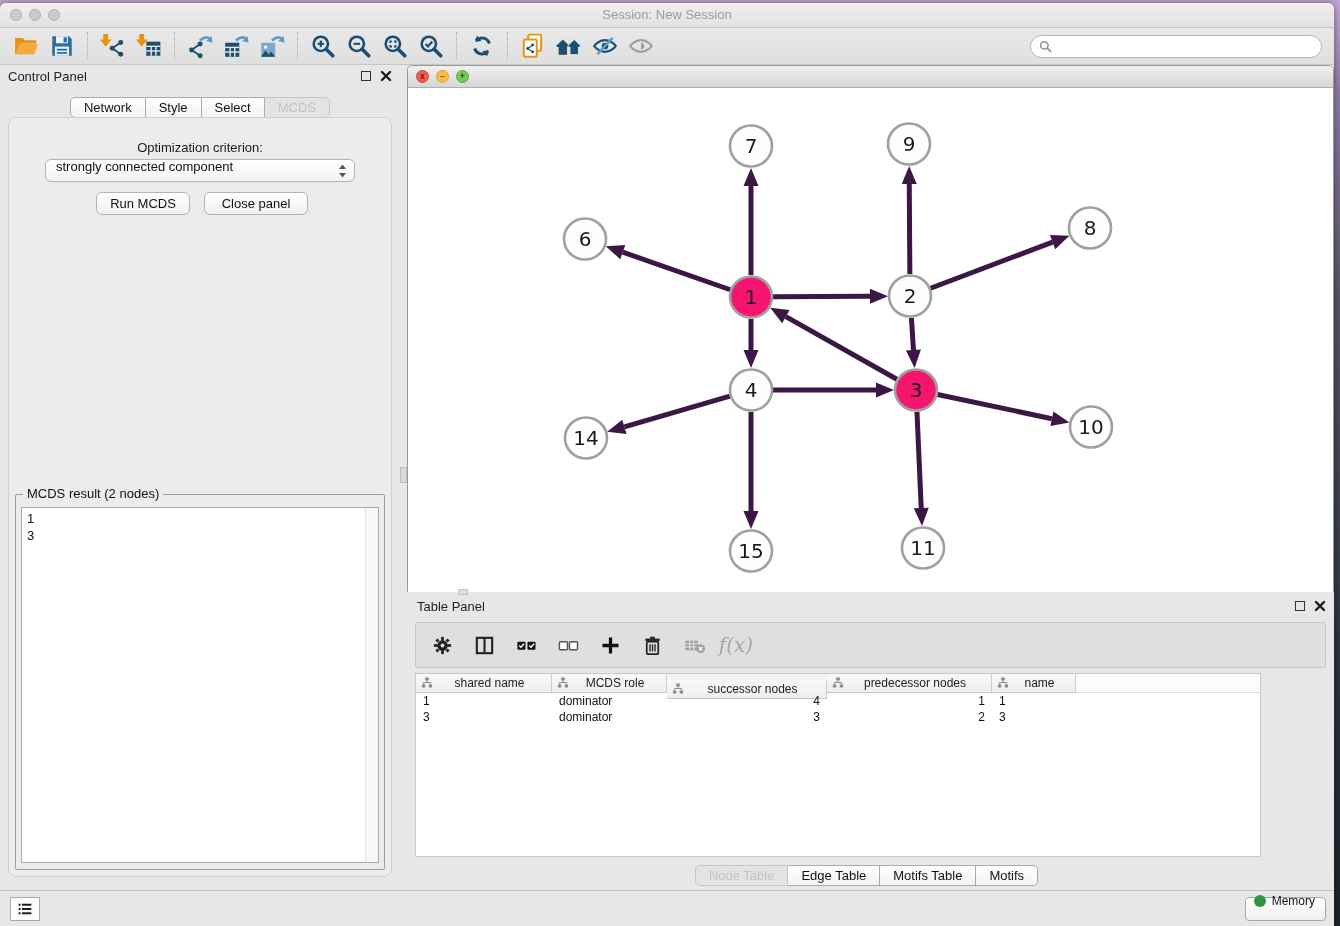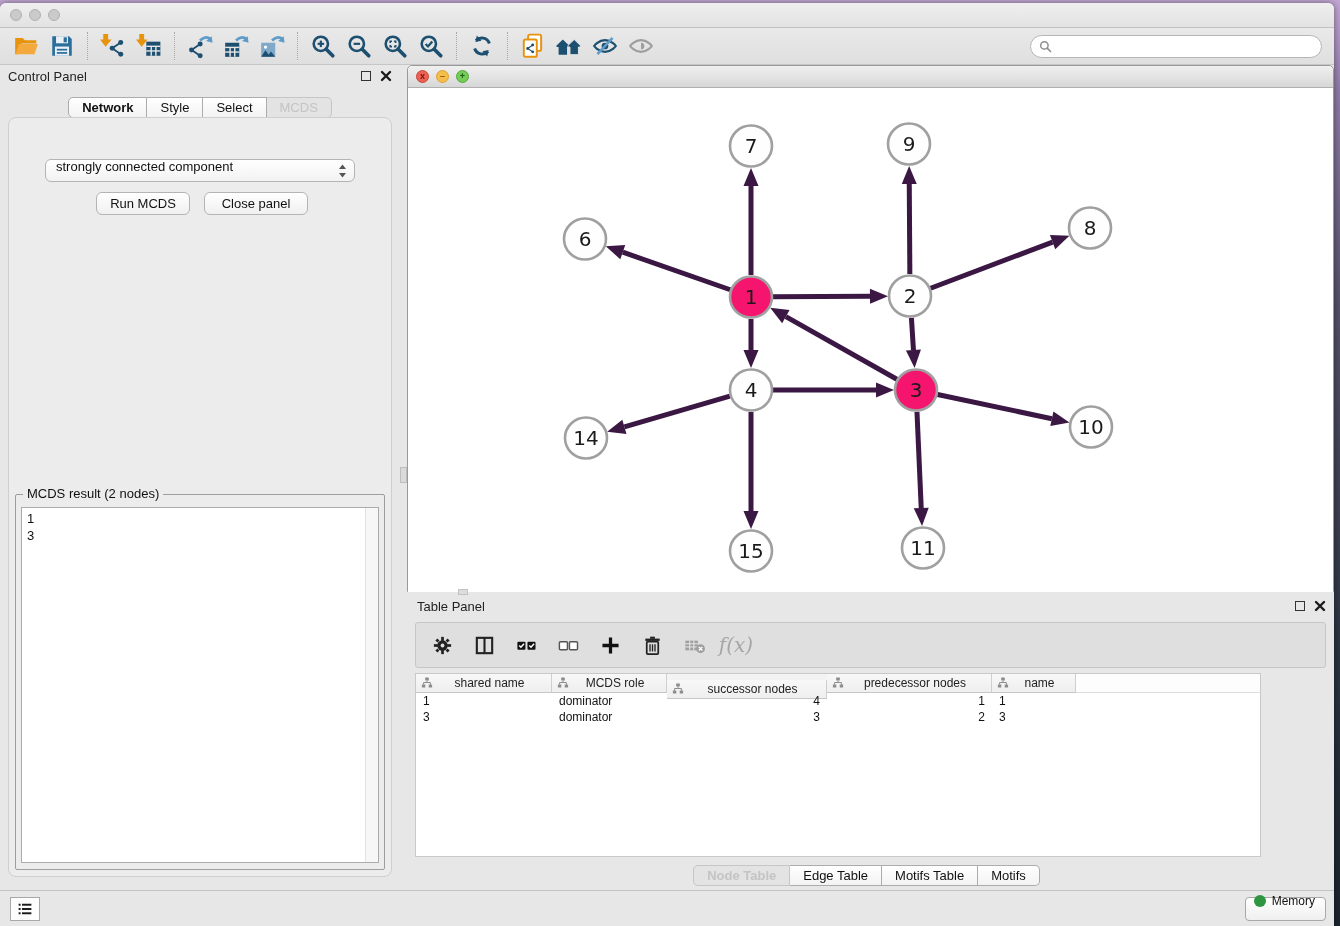--- a/index.html
+++ b/index.html
@@ -53,21 +53,21 @@
   .panel-icons { position:absolute; right:8px; top:5px; display:flex; gap:9px; align-items:center; }
   .icon-float { width:10px; height:10px; border:1.6px solid #333; background:transparent; cursor:pointer; }
   .icon-close { width:12px; height:12px; cursor:pointer; }
   .tabset { display:flex; }
   .ctrl-tabs { position:absolute; left:0; right:0; top:32px; display:flex; justify-content:center; }
   .tab {
     height:21px; line-height:19px; padding:0 13px; font-size:13px; color:#111;
     background:linear-gradient(#FFFFFF,#F3F3F3); border:1px solid #ACACAC; border-left:none;
     cursor:pointer; text-align:center;
   }
-  .tab:first-child { border-left:1px solid #ACACAC; border-radius:5px 0 0 5px;font-weight:bold; }
+  .tab:first-child { border-left:1px solid #ACACAC; border-radius:5px 0 0 5px; }
   .tab:last-child { border-radius:0 5px 5px 0; }
   .tab.active { background:#E3E3E3; color:#C4C4C4; border-color:#C6C6C6; }
   .ctrl-pane {
     position:absolute; left:8px; top:52px; width:384px; height:760px;
     background:#ECECEC; border:1px solid #CFCFCF; border-radius:8px;
   }
   .crit-label { position:absolute; left:0; right:0; top:22px; text-align:center; font-size:13px; color:#1C1C1C; }
   .crit-select {
     position:absolute; left:36px; top:41px; width:310px; height:23px;
     background:linear-gradient(#FFFFFF,#F2F2F2); border:1px solid #B4B4B4; border-radius:6px;
@@ -160,20 +160,21 @@
 <body>
 
 <div class="app-window">
 
   <div class="titlebar">
     <div class="tl-group">
       <div class="tl"></div>
       <div class="tl"></div>
       <div class="tl"></div>
     </div>
+    <div class="app-title">Session: New Session</div>
   </div>
 
   <div class="toolbar">
     <div class="tb-items" id="main-toolbar-items">
         <button class="tb-btn">
           <span style="display:flex">
             <svg viewBox="0 0 24 24">
               <path d="M2 4.5h7l2 2.2h10.5v3H8L5 19.5H2z" fill="#E8930E"></path>
               <path d="M5.5 10.2H23l-3.2 9.3H2.4z" fill="#F3A93C"></path>
             </svg>
@@ -372,20 +373,21 @@
           <path d="M2 2L10 10M10 2L2 10" stroke="#1A1A1A" stroke-width="2.4" stroke-linecap="round"></path>
         </svg>
       </div>
       <div class="ctrl-tabs tabset" id="ctrl-tabs">
           <div class="tab">Network</div>
           <div class="tab">Style</div>
           <div class="tab">Select</div>
           <div class="tab active">MCDS</div>
         </div>
       <div class="ctrl-pane">
+        <div class="crit-label">Optimization criterion:</div>
         <div class="crit-select">
           <span>strongly connected component</span>
           <svg class="stepper" viewBox="0 0 9 14">
             <path d="M4.5 0.5L8 5H1z" fill="#555"></path>
               <path d="M4.5 13.5L1 9h7z" fill="#555"></path>
           </svg>
         </div>
         <button class="mac-btn" id="run-btn">Run MCDS</button>
         <button class="mac-btn" id="close-btn">Close panel</button>
         <div class="groupbox">

